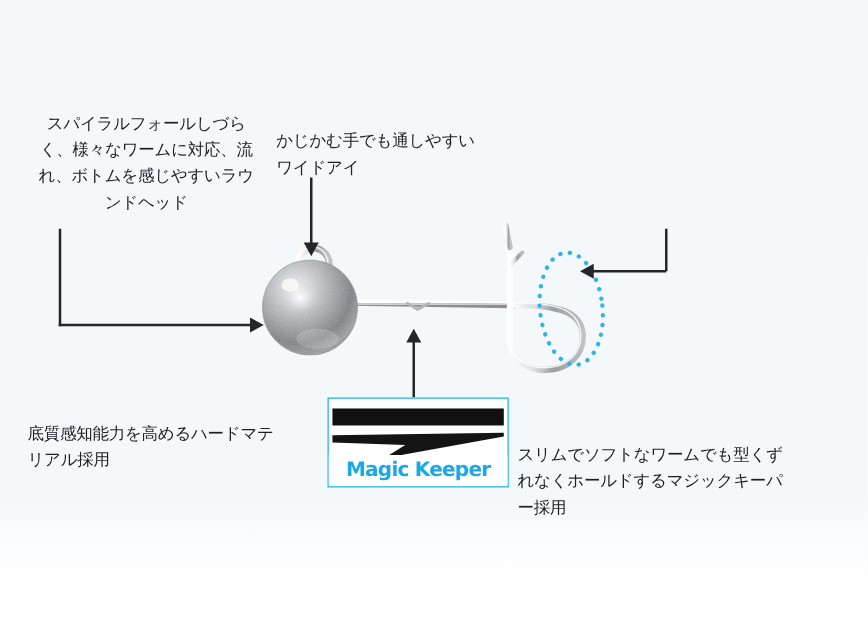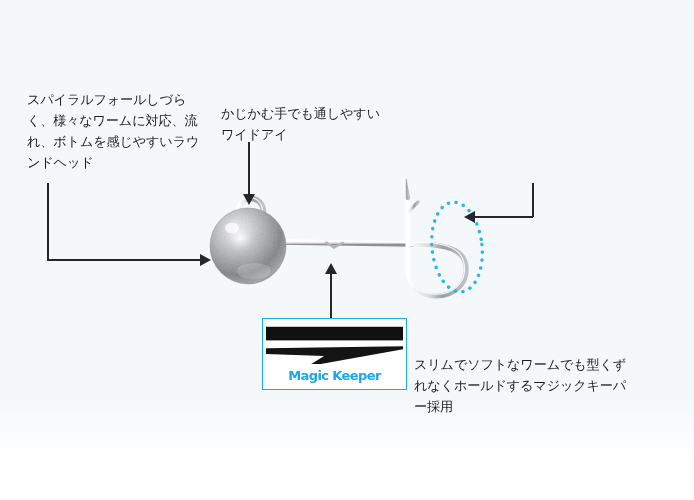--- a/index.html
+++ b/index.html
@@ -27,21 +27,21 @@
 
   
   .callout{
     position:absolute;
     color:#1b1f24;
     font-size:13.2px;
     line-height:21px;
     letter-spacing:-0.2px;
     white-space:pre-line;
   }
-  #txt-round-head{left:27px;top:89px;width:180px;}
+  #txt-round-head{left:27px;top:89px;width:180px;text-align:center;}
   #txt-wide-eye{left:221px;top:103px;width:170px;}
   #txt-hook{left:496px;top:91px;width:186px;}
   #txt-material{left:22px;top:337px;width:200px;}
   #txt-keeper{left:414px;top:313px;width:215px;margin-top:41px;}
 
   
   .ln{position:absolute;background:#23262b;}
   .ln-h{height:1.6px;}
   .ln-v{width:1.6px;}
 
@@ -94,21 +94,21 @@
     border:1.6px solid #17b3e8;
     background:#ffffff;
     box-sizing:border-box;
   }
   #keeper-art{position:absolute;left:0;top:0;width:100%;height:100%;}
   #keeper-word{
     position:absolute;left:0;right:0;bottom:1px;
     text-align:center;
     font-family:"DejaVu Sans","Liberation Sans",sans-serif;
     font-weight:bold;
-    font-size:13px;
+    font-size:16px;
     letter-spacing:-0.6px;
     color:#1aa9e6;
     background:#ffffff;
     line-height:24px;
   }
 </style>
 </head>
 <body>
 
 <div id="stage">
@@ -216,16 +216,17 @@
       <path d="M 3 30 L 142 28 L 142 31 L 60 46 L 40 52 L 62 38 L 3 36 Z" fill="#141415"></path>
     </svg>
     <div id="keeper-word">Magic Keeper</div>
   </div>
 
   <div class="callout" id="txt-round-head">スパイラルフォールしづらく、様々なワームに対応、流れ、ボトムを感じやすいラウンドヘッド</div>
 
   <div class="callout" id="txt-wide-eye">かじかむ手でも通しやすいワイドアイ</div>
 
 
+  <div class="callout" id="txt-material">底質感知能力を高めるハードマテリアル採用</div>
 
   <div class="callout" id="txt-keeper">スリムでソフトなワームでも型くずれなくホールドするマジックキーパー採用</div>
 
 </div>
 
 </body></html>

